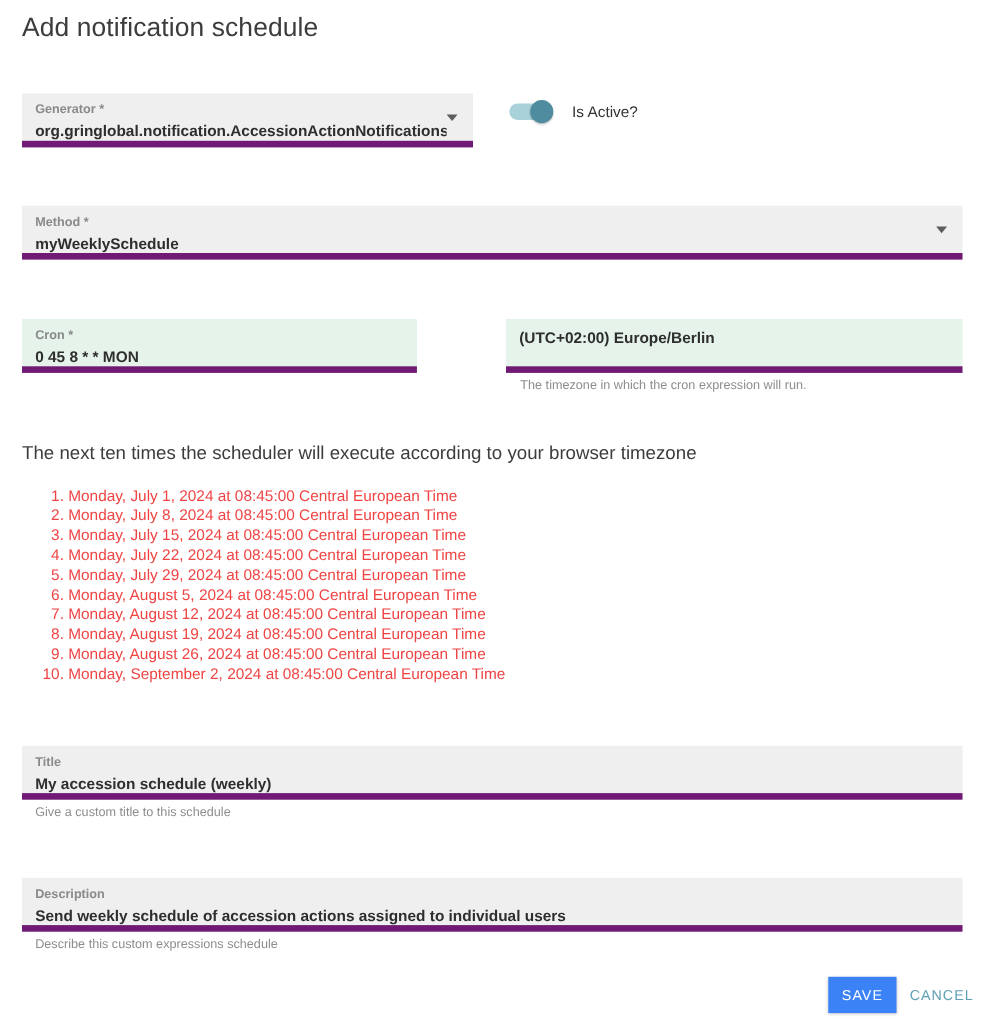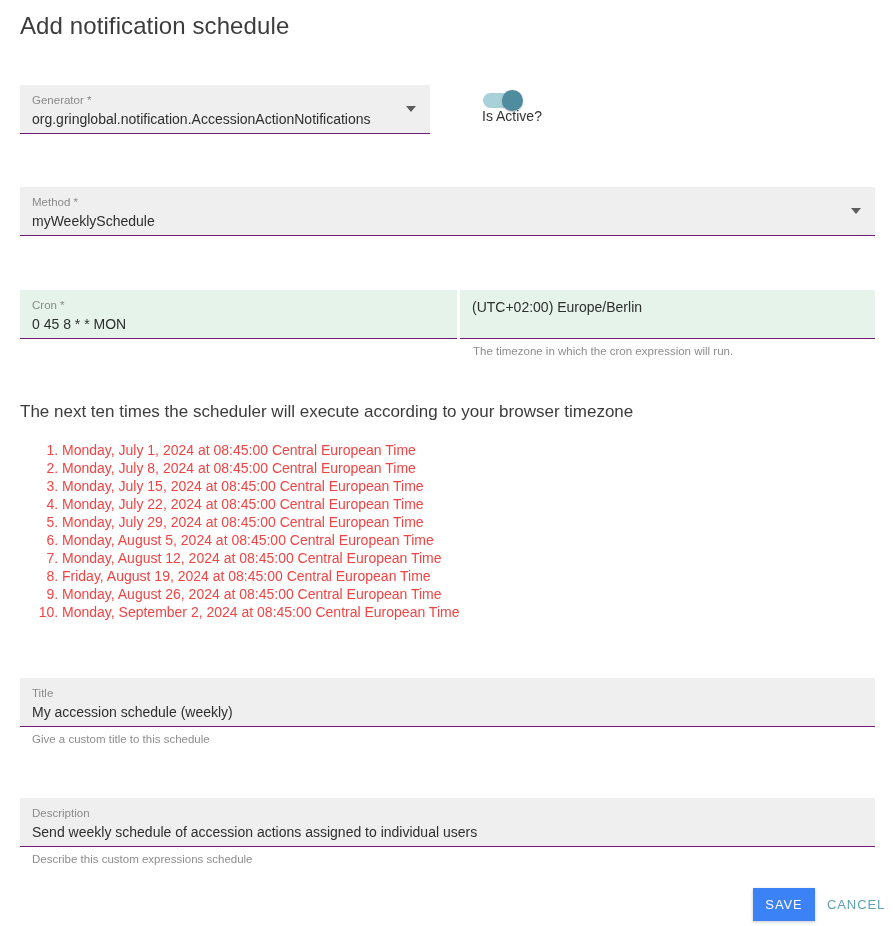--- a/index.html
+++ b/index.html
@@ -31,22 +31,23 @@
     font-weight: 400;
     color: #3c3c3c;
     letter-spacing: 0.1px;
   }
 
   
   .field {
     position: absolute;
     box-sizing: border-box;
     background: #efefef;
-    border-bottom: 1px solid #701a75;
+    border-bottom: 6px solid #701a75;
     padding: 8px 24px 6px 12px;
+    font-weight: bold;
   }
   .field.green {
     background: #e5f3ea;
   }
   .field-label {
     font-size: 11.5px;
     color: #8a8a8a;
     line-height: 14px;
     margin-bottom: 3px;
   }
@@ -85,21 +86,20 @@
     text-decoration: none;
   }
 
   
   .toggle-wrap {
     position: absolute;
     left: 463px;
     top: 93px;
     display: flex;
     align-items: center;
-    flex-direction: column;
   }
   .toggle {
     position: relative;
     width: 38px;
     height: 15px;
     border-radius: 8px;
     background: #a8d1da;
   }
   .toggle-thumb {
     position: absolute;
@@ -200,40 +200,40 @@
     </span>
     <span class="toggle-label">Is Active?</span>
   </div>
 
   <div class="field" style="left:20px; top:187px; width:855px; height:49px;">
     <div class="field-label">Method *</div>
     <div class="field-value">myWeeklySchedule</div>
     <span class="dropdown-arrow"></span>
   </div>
 
-  <div class="field green" style="left:20px; top:290px; width:437px; height:49px;">
+  <div class="field green" style="left:20px; top:290px; width:359px; height:49px;">
     <div class="field-label">Cron *</div>
     <div class="field-value">0 45 8 * * MON</div>
   </div>
 
   <div class="field green" style="left:460px; top:290px; width:415px; height:49px;">
     <div class="field-value">(UTC+02:00) Europe/Berlin</div>
   </div>
   <div class="hint" style="left:473px; top:344px;">The timezone in which the cron expression will run.</div>
 
   <div class="preview-heading">The next ten times the scheduler will execute according to your browser timezone</div>
   <ol class="preview-list">
     <li>Monday, July 1, 2024 at 08:45:00 Central European Time</li>
     <li>Monday, July 8, 2024 at 08:45:00 Central European Time</li>
     <li>Monday, July 15, 2024 at 08:45:00 Central European Time</li>
     <li>Monday, July 22, 2024 at 08:45:00 Central European Time</li>
     <li>Monday, July 29, 2024 at 08:45:00 Central European Time</li>
     <li>Monday, August 5, 2024 at 08:45:00 Central European Time</li>
     <li>Monday, August 12, 2024 at 08:45:00 Central European Time</li>
-    <li>Friday, August 19, 2024 at 08:45:00 Central European Time</li>
+    <li>Monday, August 19, 2024 at 08:45:00 Central European Time</li>
     <li>Monday, August 26, 2024 at 08:45:00 Central European Time</li>
     <li>Monday, September 2, 2024 at 08:45:00 Central European Time</li>
   </ol>
 
   <div class="field" style="left:20px; top:678px; width:855px; height:49px;">
     <div class="field-label">Title</div>
     <div class="field-value">My accession schedule (weekly)</div>
   </div>
   <div class="hint" style="left:32px; top:732px;">Give a custom title to this schedule</div>
 

